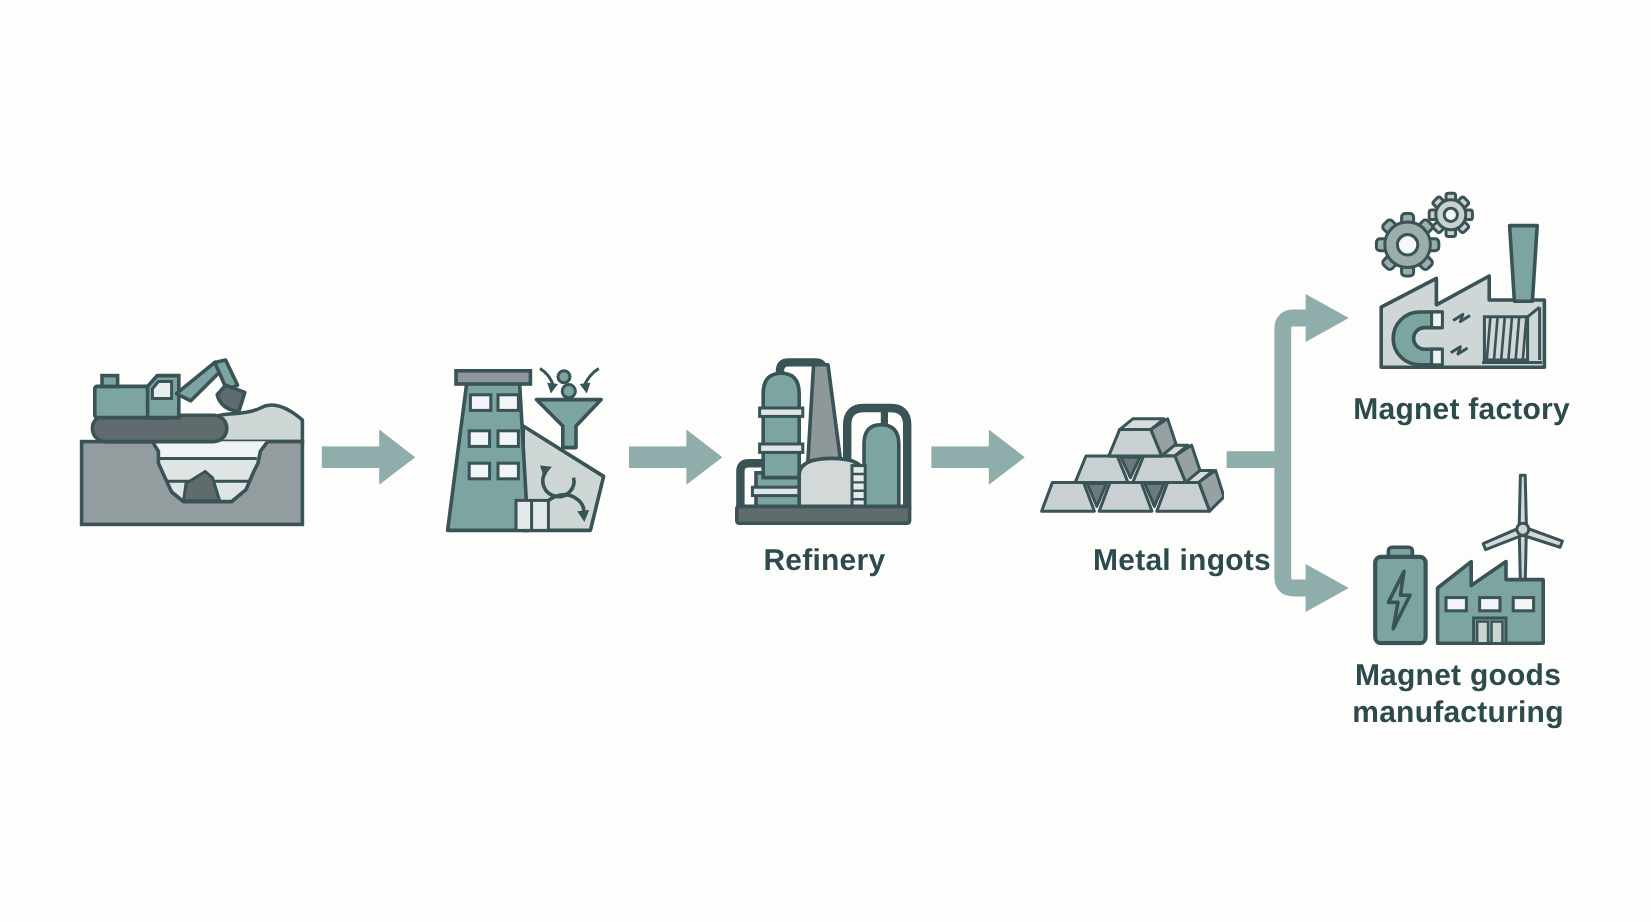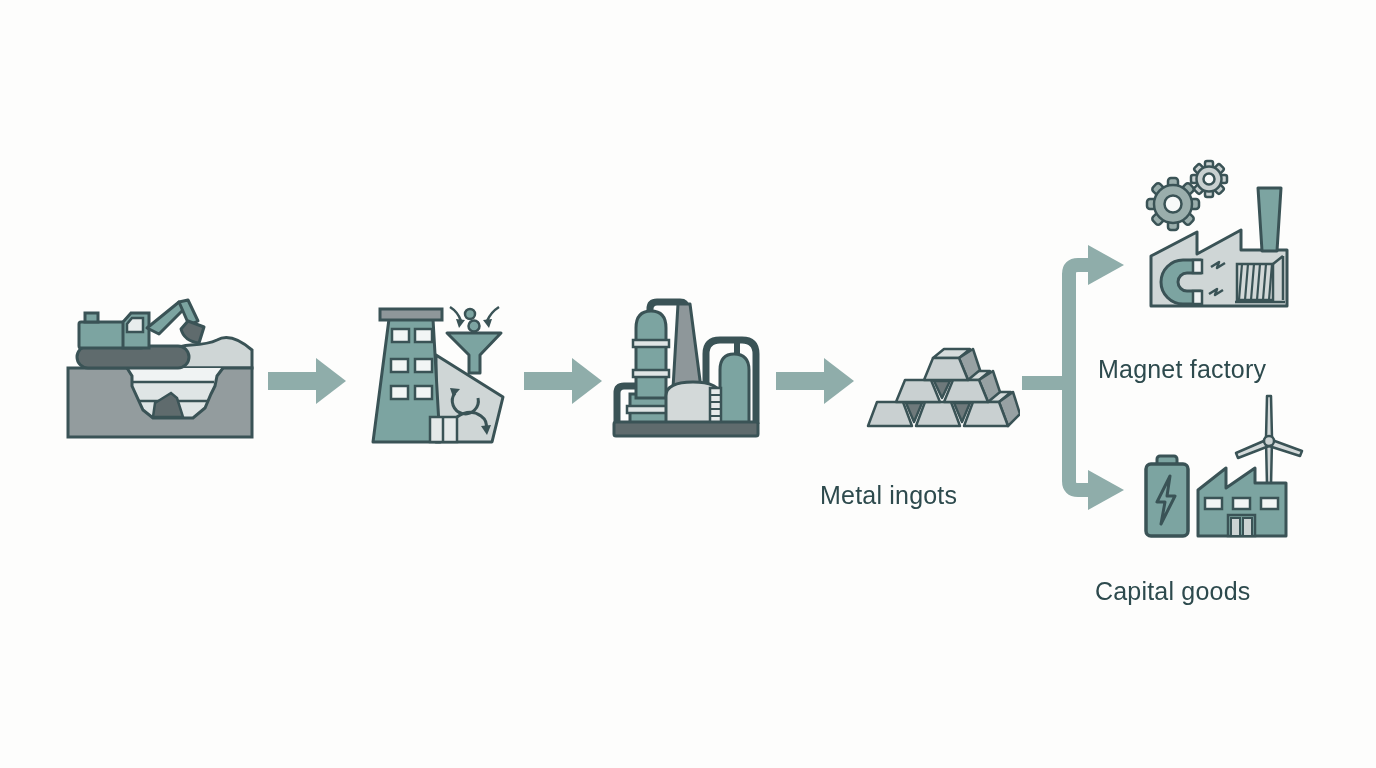--- a/index.html
+++ b/index.html
@@ -20,26 +20,26 @@
     width: 1376px;
     height: 768px;
     background: var(--background);
     overflow: hidden;
     font-family: "Liberation Sans", sans-serif;
   }
   .abs { position: absolute; }
   .node-label {
     position: absolute;
     width: 240px;
-    font-weight: 400;
+    text-align: center;
+    font-weight: 700;
     font-size: 25px;
     line-height: 31px;
     color: var(--label);
     letter-spacing: 0.2px;
-    margin-top: 28px;
   }
   svg { display: block; }
 </style>
 </head>
 <body>
 
 <div class="canvas">
 
   <div class="abs" style="left:65px; top:298px;">
     <svg width="190" height="142" viewBox="0 0 190 142">
@@ -142,20 +142,21 @@
       <path d="M110,128 L110,74 Q110,58 124,58 Q139,58 139,74 L139,128 Z" fill="var(--teal)" stroke="var(--outline)" stroke-width="3"></path>
 
       <path d="M56,128 L56,100 Q56,86 83,86 Q110,86 110,100 L110,128 Z" fill="#d3d9d9" stroke="var(--outline)" stroke-width="3"></path>
 
       <rect x="100" y="92" width="11" height="36" fill="#e6eaea" stroke="var(--outline)" stroke-width="2.5"></rect>
       <path d="M100,99 L111,99 M100,106 L111,106 M100,113 L111,113 M100,120 L111,120" stroke="var(--outline)" stroke-width="2"></path>
 
       <rect x="4" y="126" width="144" height="14" rx="2" fill="var(--dark-gray)" stroke="var(--outline)" stroke-width="3"></rect>
     </svg>
   </div>
+  <div class="node-label" style="left:567px; top:452px;">Refinery</div>
 
   <div class="abs" style="left:776px; top:358px;">
     <svg width="78" height="46" viewBox="0 0 78 46">
       <rect x="0" y="14" width="52" height="18" fill="var(--arrow)"></rect>
       <polygon points="48,0 78,23 48,46" fill="var(--arrow)"></polygon>
     </svg>
   </div>
 
   <div class="abs" style="left:860px; top:336px;">
     <svg width="160" height="92" viewBox="0 0 160 92">
@@ -174,21 +175,21 @@
         <polygon points="36,66 45,44 71,44 80,66" fill="#c9d0d1"></polygon>
         <polygon points="84,66 93,44 119,44 128,66" fill="#c9d0d1"></polygon>
         <polygon points="74,45 90,45 82,62" fill="#6e797b"></polygon>
 
         <polygon points="73,22 99,22 110,13 84,13" fill="#d6dcdc"></polygon>
         <polygon points="108,44 120,34 113,13 99,22" fill="#97a1a3"></polygon>
         <polygon points="64,44 73,22 99,22 108,44" fill="#c9d0d1"></polygon>
       </g>
     </svg>
   </div>
-  <div class="node-label" style="left:820px; top:452px;">Metal ingots</div>
+  <div class="node-label" style="left:865px; top:452px;">Metal ingots</div>
 
   <div class="abs" style="left:1022px; top:240px;">
     <svg width="105" height="270" viewBox="0 0 105 270">
       <rect x="0" y="136" width="52" height="14" fill="var(--arrow)"></rect>
       <path d="M70,25 L56,25 Q47,25 47,34 L47,241 Q47,250 56,250 L70,250" fill="none" stroke="var(--arrow)" stroke-width="14"></path>
       <polygon points="66,5 102,25 66,45" fill="var(--arrow)"></polygon>
       <polygon points="66,230 102,250 66,270" fill="var(--arrow)"></polygon>
     </svg>
   </div>
 
@@ -257,16 +258,17 @@
       <rect x="101" y="130" width="9" height="18" fill="#ccd3d3" stroke="var(--outline)" stroke-width="2"></rect>
 
       <g>
         <rect x="15" y="68" width="20" height="10" rx="3" fill="var(--teal)" stroke="var(--outline)" stroke-width="3"></rect>
         <rect x="4" y="76" width="42" height="72" rx="5" fill="var(--teal)" stroke="var(--outline)" stroke-width="3.5"></rect>
         <path d="M28,88 L15,114 L23,114 L19,136 L33,108 L25,108 Z" fill="none" stroke="var(--outline)" stroke-width="3" stroke-linejoin="round"></path>
       </g>
     </svg>
   </div>
   <div class="node-label" style="left:1095px; top:548px;">
-    <div>Capital goods</div>
+    <div>Magnet goods</div>
+    <div>manufacturing</div>
   </div>
 
 </div>
 
 </body></html>

